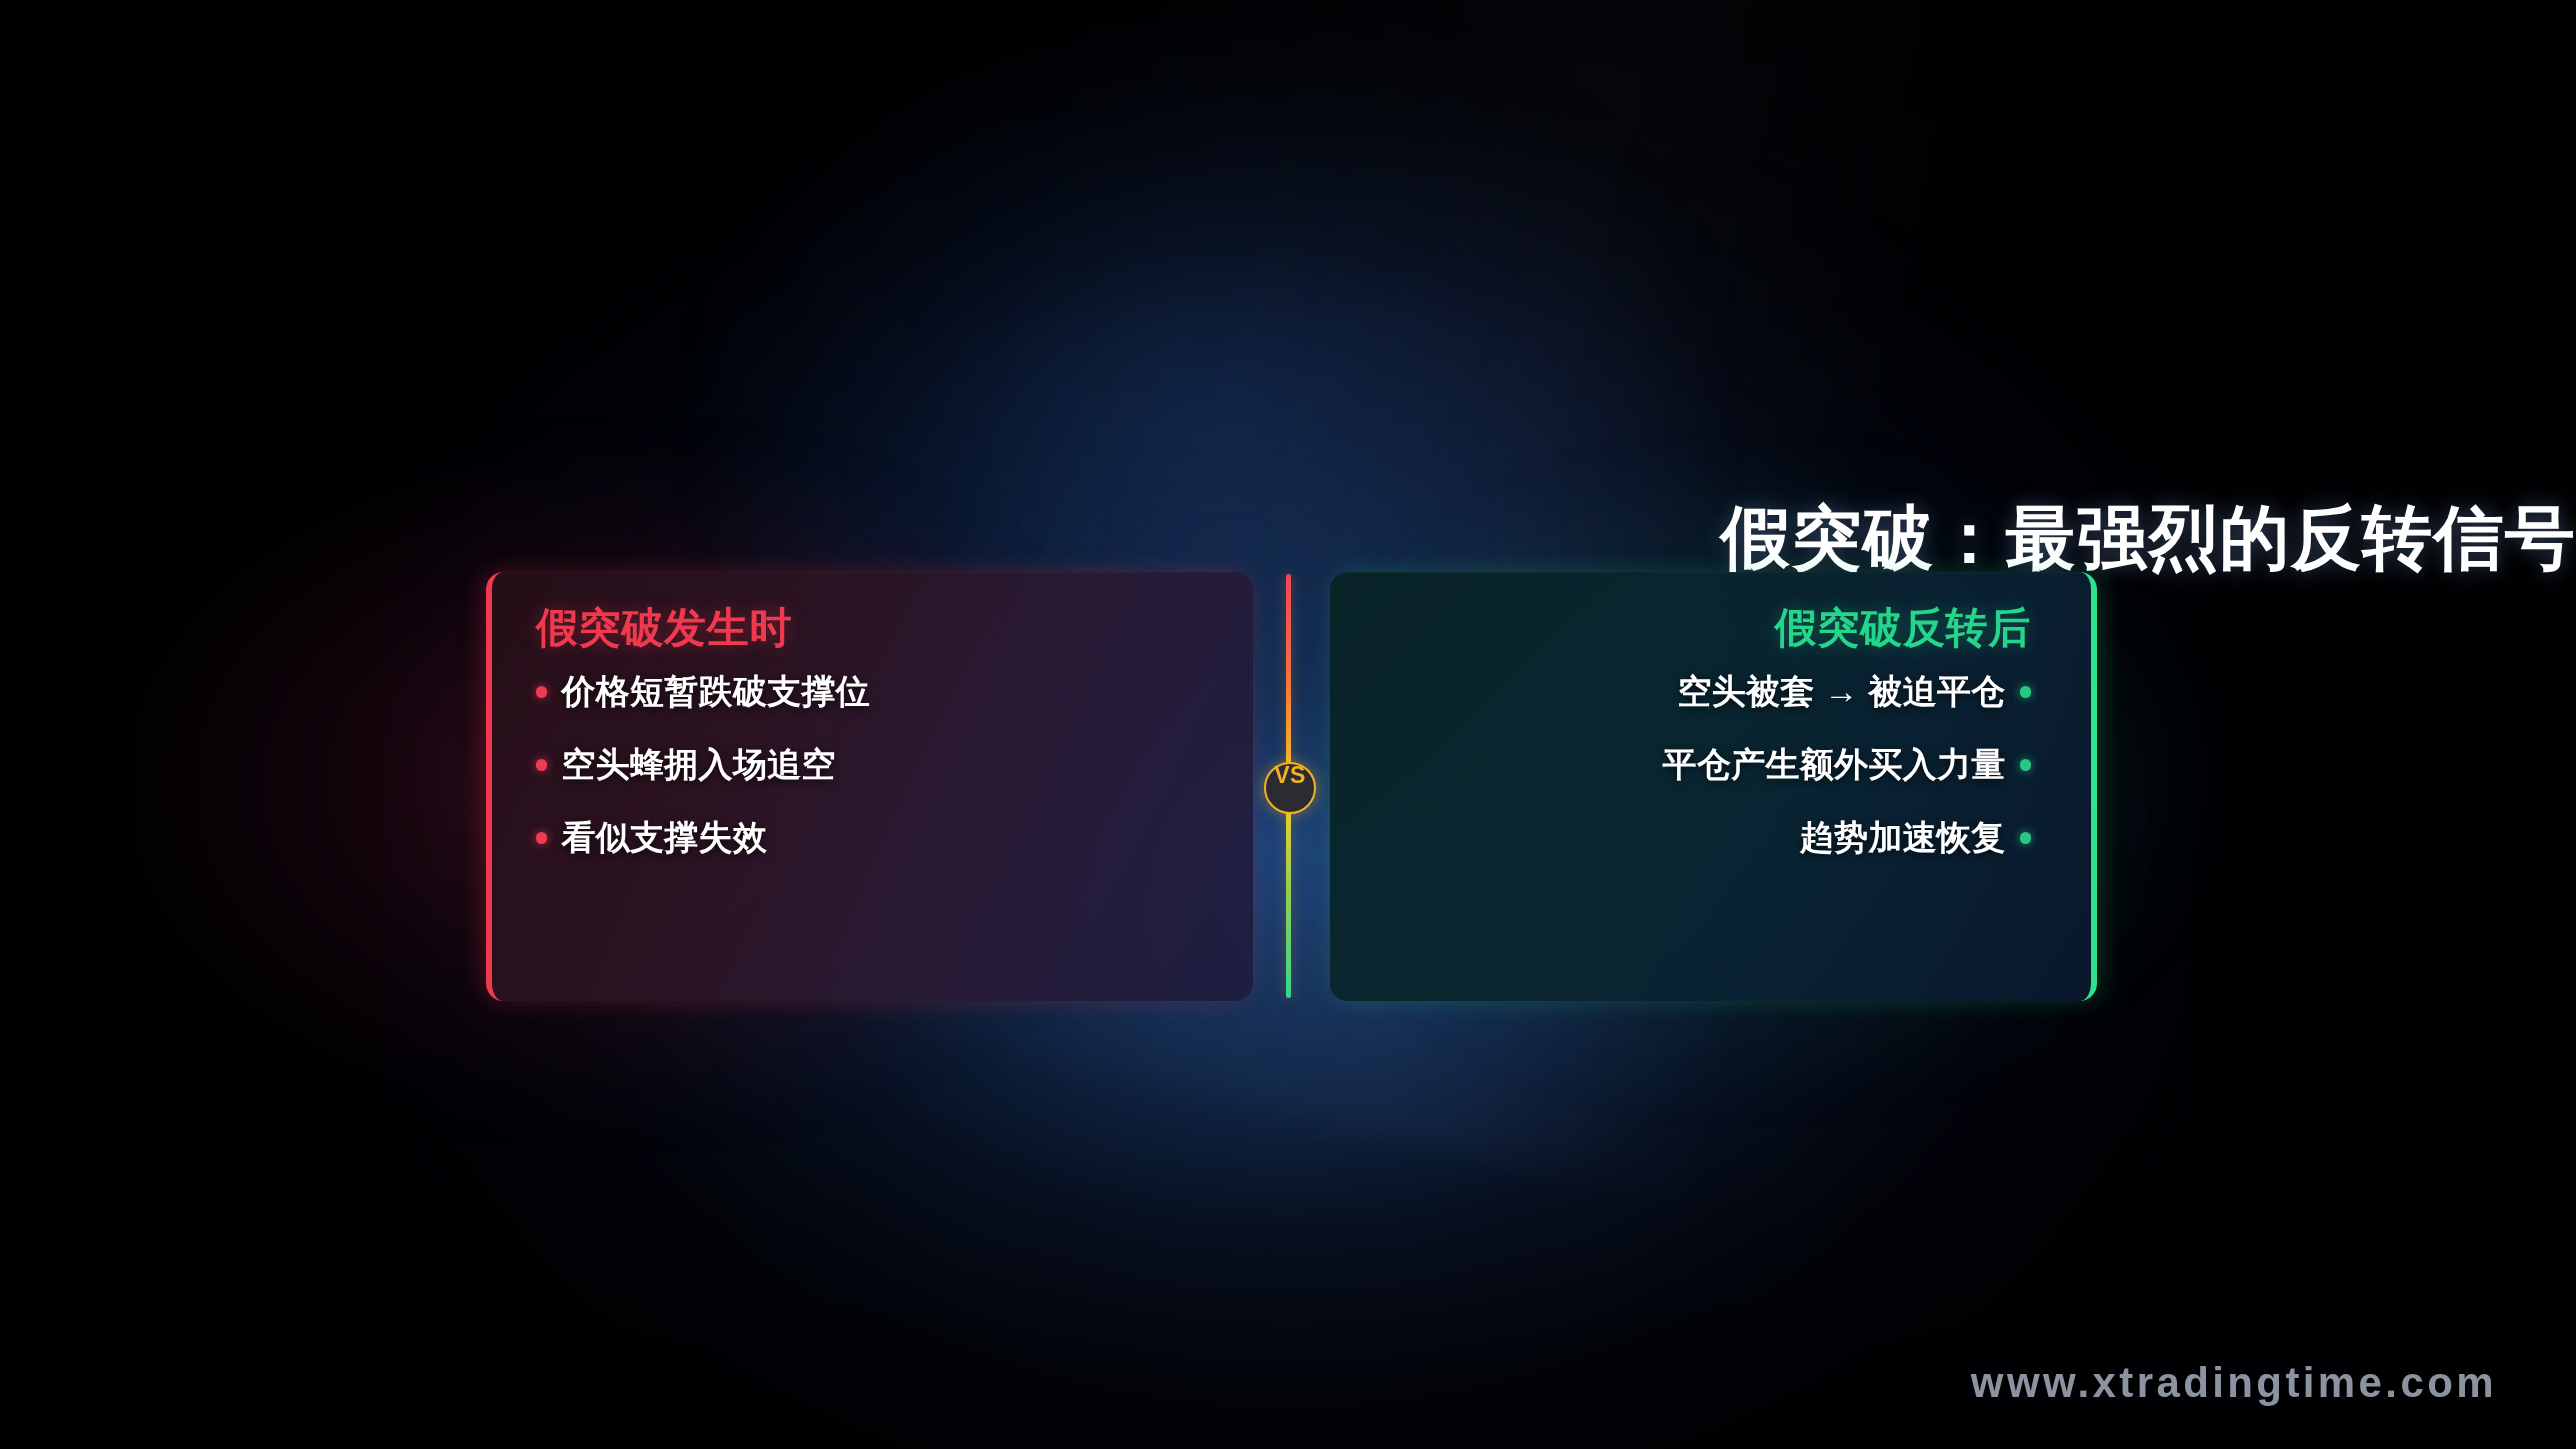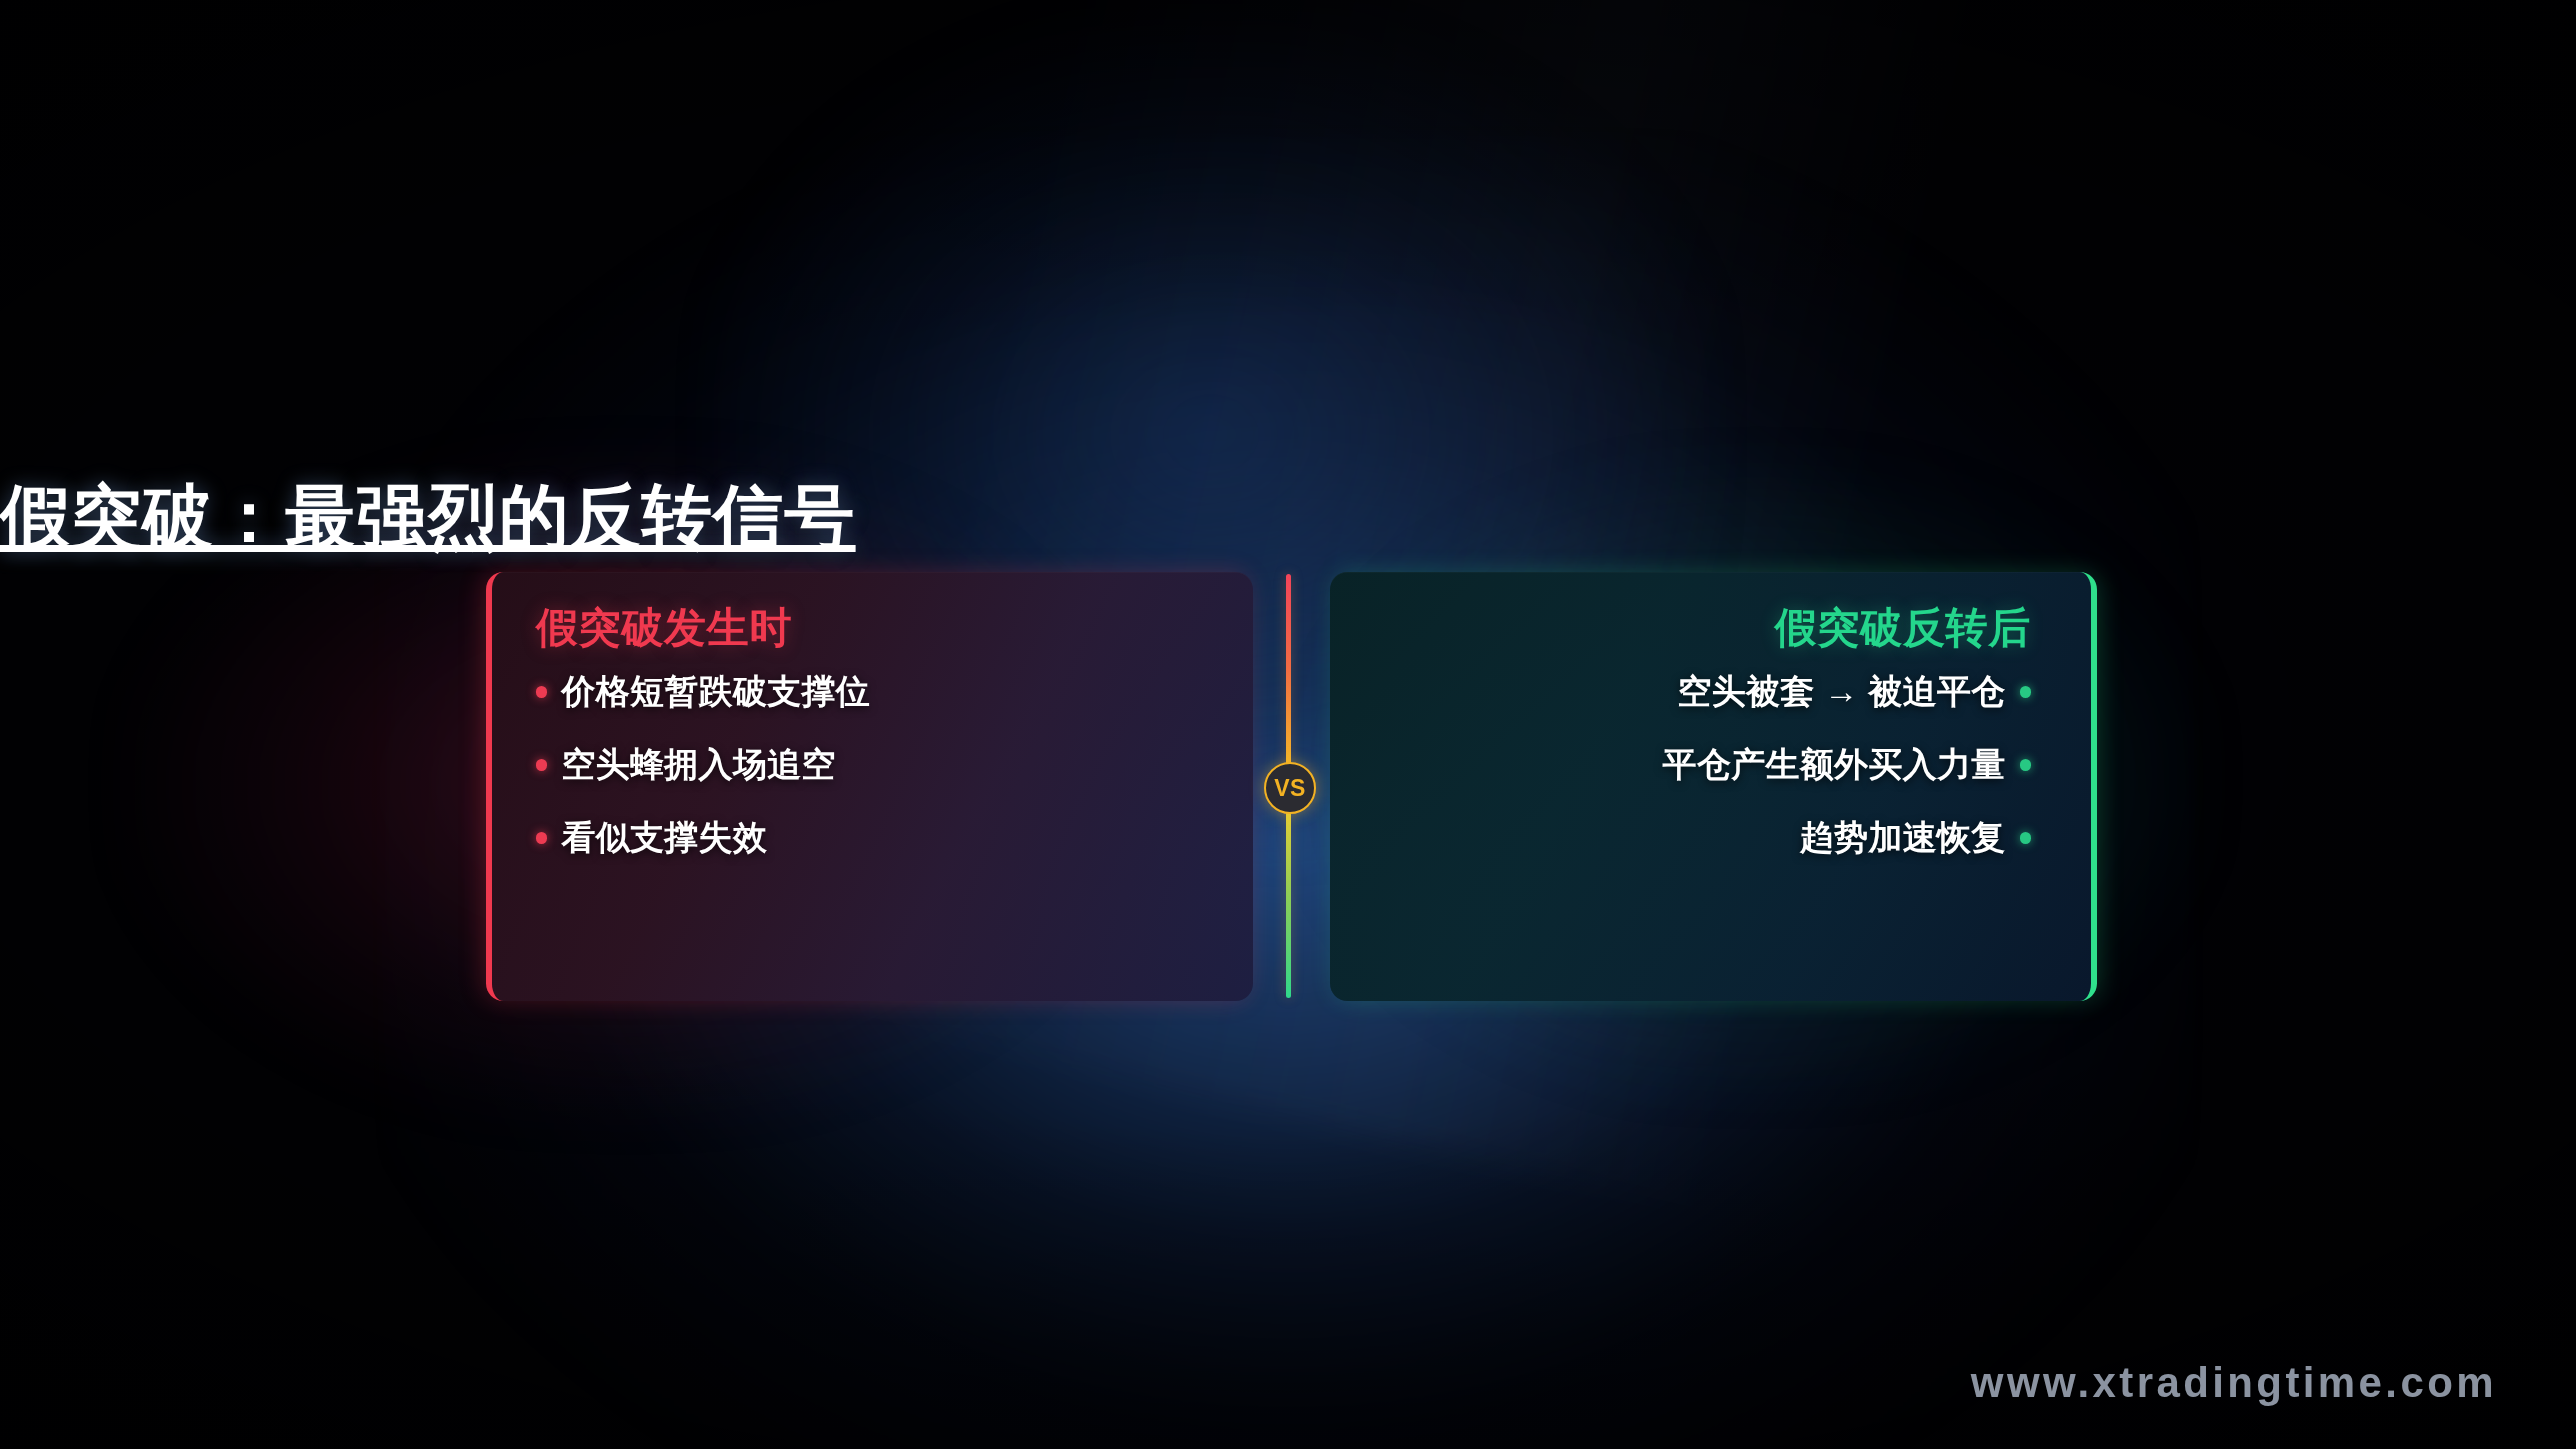--- a/index.html
+++ b/index.html
@@ -102,31 +102,30 @@
         rgba(0,0,0,0) 40%,
         rgba(0,0,0,0.55) 78%,
         rgba(0,0,0,0.93) 100%);
   }
 
   
   #title {
     position: absolute;
     left: 0;
     right: 0;
-    top: 432px;
-    text-align: left;
+    top: 453px;
+    text-align: right;
     color: #ffffff;
     font-size: 70px;
     font-weight: 700;
     letter-spacing: 1.3px;
     line-height: 1.1;
     text-shadow: 0 0 20px rgba(110,150,210,0.45),
                  0 4px 14.8px rgba(0,0,0,0.85);
     white-space: nowrap;
-    text-decoration: underline;
   }
 
   
   #cards {
     position: absolute;
     left: 0;
     top: 572px;
   }
   .card {
     position: absolute;
@@ -231,21 +230,20 @@
     position: absolute;
     left: 1264px;
     top: 762px;
     width: 48px;
     height: 48px;
     border-radius: 50%;
     background: #2b2b31;
     border: 2.7px solid #f3b223;
     box-shadow: 0 0 14.8px rgba(243,178,35,0.45);
     display: flex;
-    align-items: center;
     justify-content: center;
   }
   #vs-text {
     color: #f3b223;
     font-size: 23px;
     font-weight: 700;
     line-height: 1;
     letter-spacing: 0.3px;
   }
 

